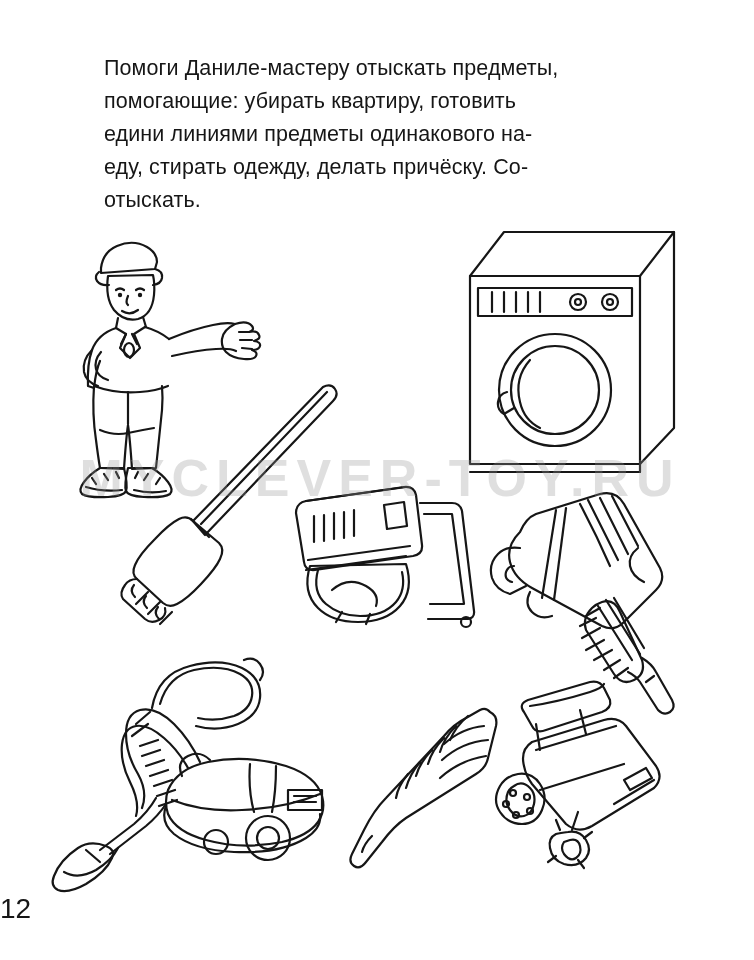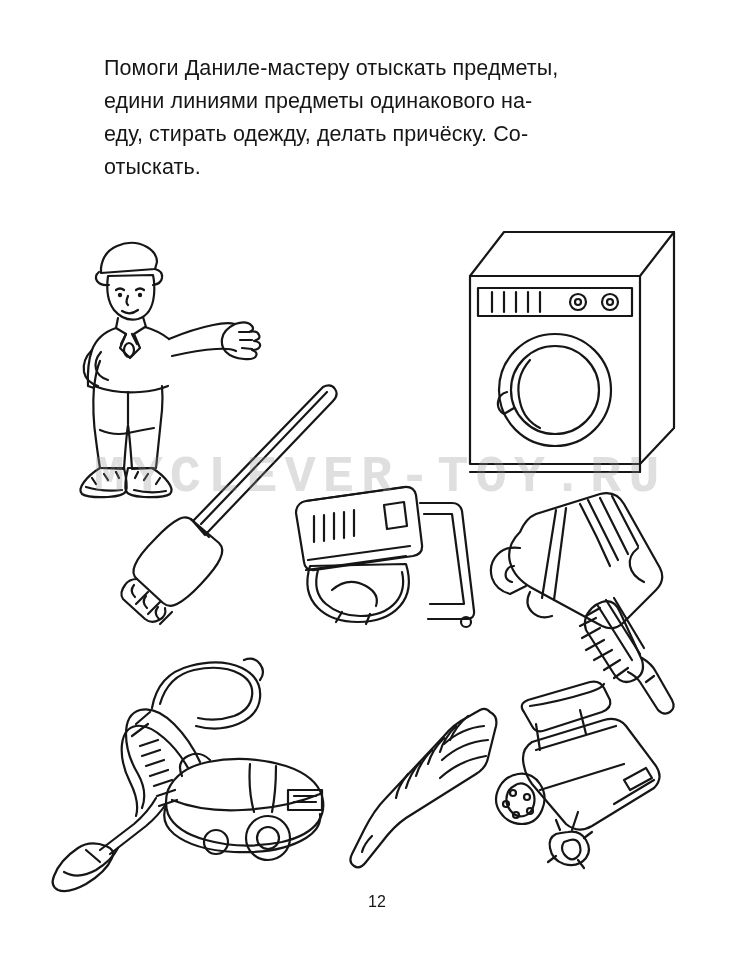--- a/index.html
+++ b/index.html
@@ -39,40 +39,40 @@
     display: block;
     white-space: pre;
   }
 
   
   .page-number {
     position: absolute;
     left: 0;
     right: 0;
     top: 893px;
-    text-align: center;
-    font-size: 16px;
+    text-align: left;
+    font-size: 28px;
     color: #161616;
   }
 
   
   .watermark {
     position: absolute;
     left: 60px;
     top: 448px;
     width: 640px;
     text-align: center;
     font-size: 52px;
     letter-spacing: 7px;
     font-weight: bold;
     color: rgba(150, 150, 150, 0.30);
     white-space: nowrap;
     pointer-events: none;
     user-select: none;
-    font-family: Liberation Mono, monospace;
+    font-family: Liberation Sans, sans-serif;
   }
 
   
   .art {
     position: absolute;
     left: 0;
     top: 0;
     width: 754px;
     height: 960px;
   }
@@ -80,20 +80,21 @@
     display: block;
   }
 </style>
 </head>
 <body>
 
 <div class="page">
 
   <div class="instruction">
     <span class="line">Помоги Даниле-мастеру отыскать предметы,</span>
+    <span class="line">помогающие: убирать квартиру, готовить</span>
     <span class="line">едини линиями предметы одинакового на-</span>
     <span class="line">еду, стирать одежду, делать причёску. Со-</span>
     <span class="line">отыскать.</span>
   </div>
 
   <div class="art">
     <svg width="754" height="960" viewBox="0 0 754 960" xmlns="http://www.w3.org/2000/svg" fill="none" stroke="#161616" stroke-width="2.2" stroke-linejoin="round" stroke-linecap="round">
 
       <g>
 

